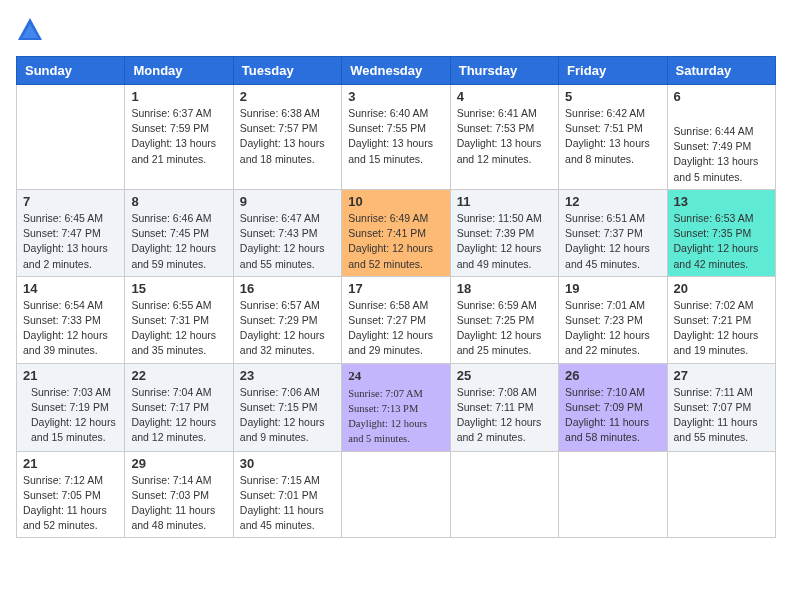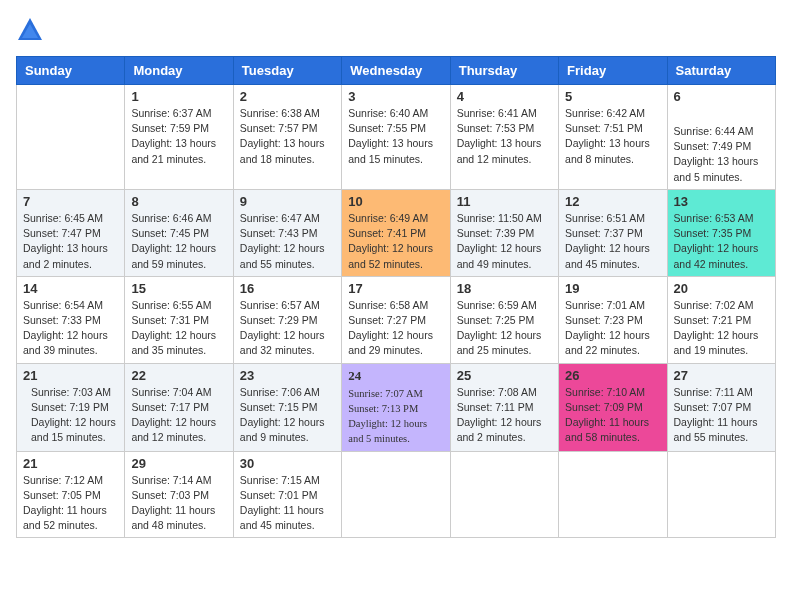--- a/index.html
+++ b/index.html
@@ -300,21 +300,21 @@
 Daylight: 12 hours
 and 5 minutes.</div>
         </td>
         <td style="background: rgb(240, 244, 248);">
           <div class="day-num">25</div>
           <div class="day-info" style="white-space: pre-line;">Sunrise: 7:08 AM
 Sunset: 7:11 PM
 Daylight: 12 hours
 and 2 minutes.</div>
         </td>
-        <td style="background: #ec4899; margin-left: 26px;">
+        <td style="background: #c4b5fd; margin-left: 26px;">
           <div class="day-num">26</div>
           <div class="day-info" style="white-space: pre-line;">Sunrise: 7:10 AM
 Sunset: 7:09 PM
 Daylight: 11 hours
 and 58 minutes.</div>
         </td>
         <td style="background: rgb(240, 244, 248);">
           <div class="day-num">27</div>
           <div class="day-info" style="white-space: pre-line;">Sunrise: 7:11 AM
 Sunset: 7:07 PM

